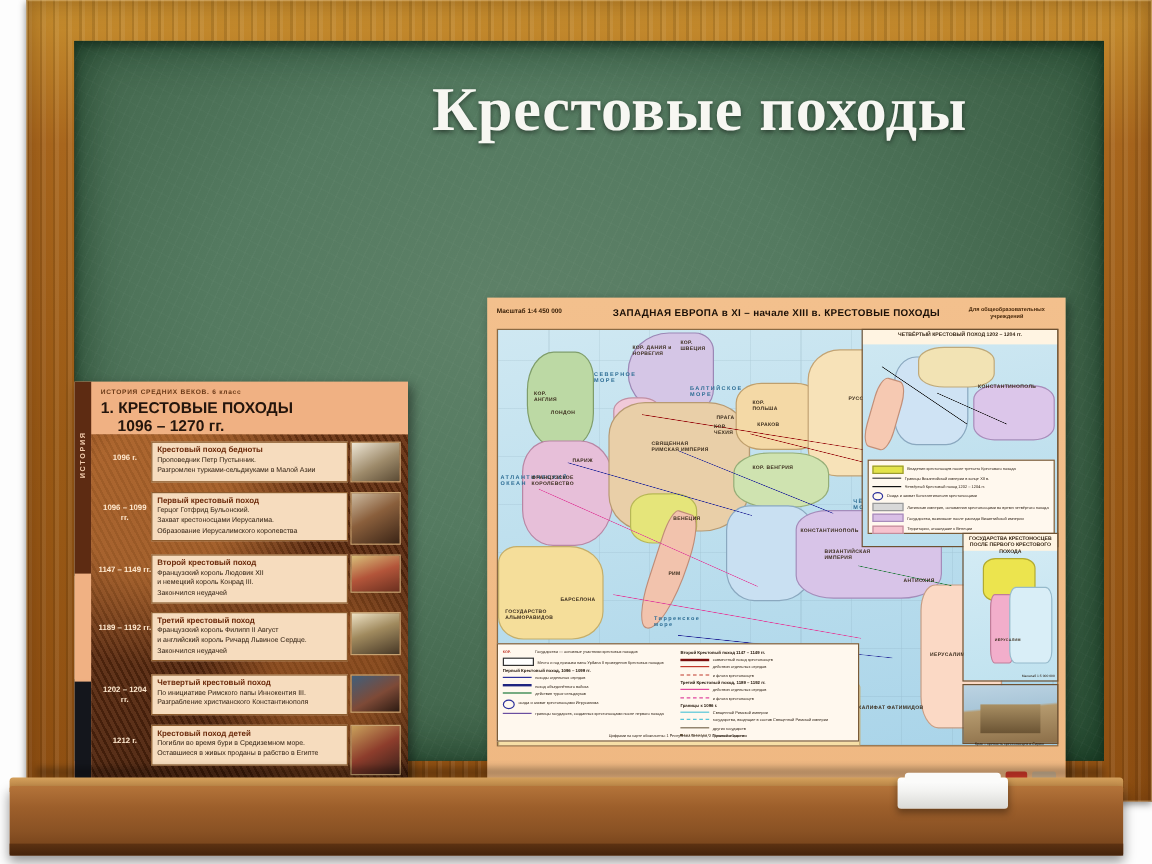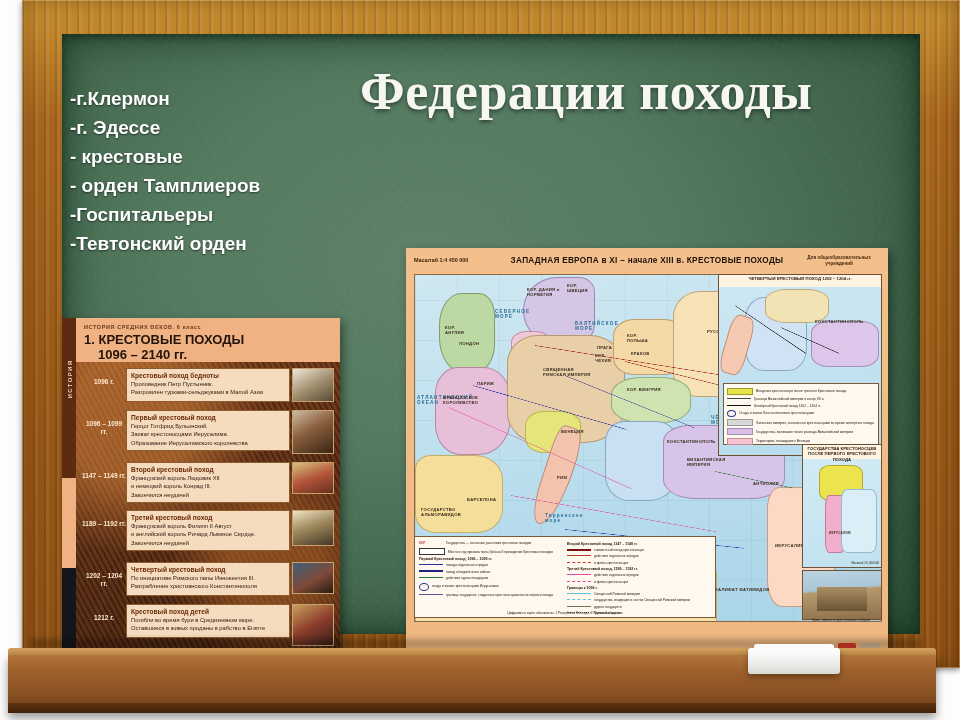--- a/index.html
+++ b/index.html
@@ -149,44 +149,36 @@
 
   <div class="frame">
     <div class="frame-inner-sh"></div>
   </div>
 
   <div class="board">
     <div class="board-noise"></div>
   </div>
 
   <div class="notes">
-    <ul>
-      <li>-г.Клермон</li>
-      <li>-г. Эдессе</li>
-      <li>- крестовые</li>
-      <li>- орден Тамплиеров</li>
-      <li>-Госпитальеры</li>
-      <li>-Тевтонский орден</li>
-    </ul>
   </div>
 
-  <div class="title">Федерации походы</div>
+  <div class="title">Крестовые походы</div>
 
   <div class="poster">
     <div class="p-sidetab">
       <span>ИСТОРИЯ</span>
     </div>
     <div class="p-sidetab2"></div>
     <div class="p-sidetab3"></div>
 
     <div class="p-head">
       <div class="p-eyebrow">ИСТОРИЯ СРЕДНИХ ВЕКОВ. 6 класс</div>
       <div class="p-title">
         <span>1. КРЕСТОВЫЕ  ПОХОДЫ</span>
-        <span class="yrs">1096 – 2140 гг.</span>
+        <span class="yrs">1096 – 1270 гг.</span>
       </div>
     </div>
 
     <div class="p-body">
 
       <div class="row" style="top:6px">
         <div class="yr">1096 г.</div>
         <div class="card">
           <b>Крестовый поход бедноты</b>
           <p>Проповедник Петр Пустынник.</p>

